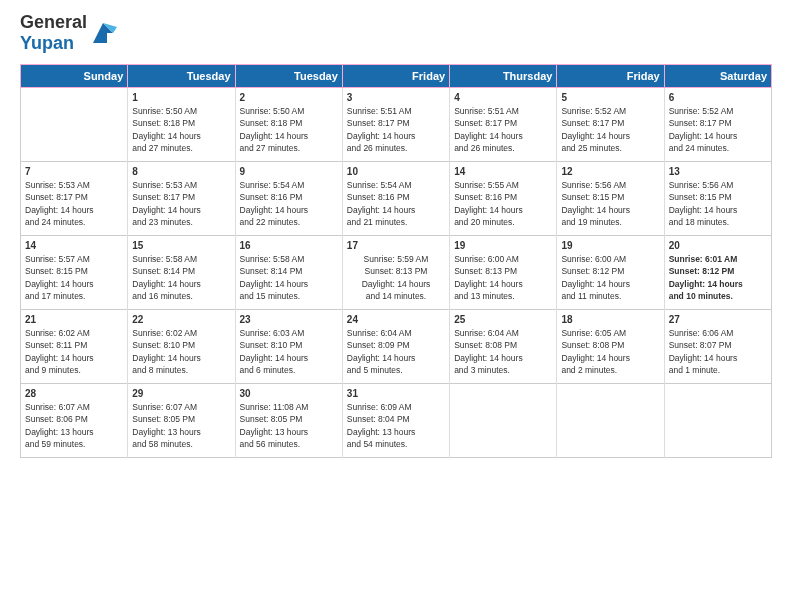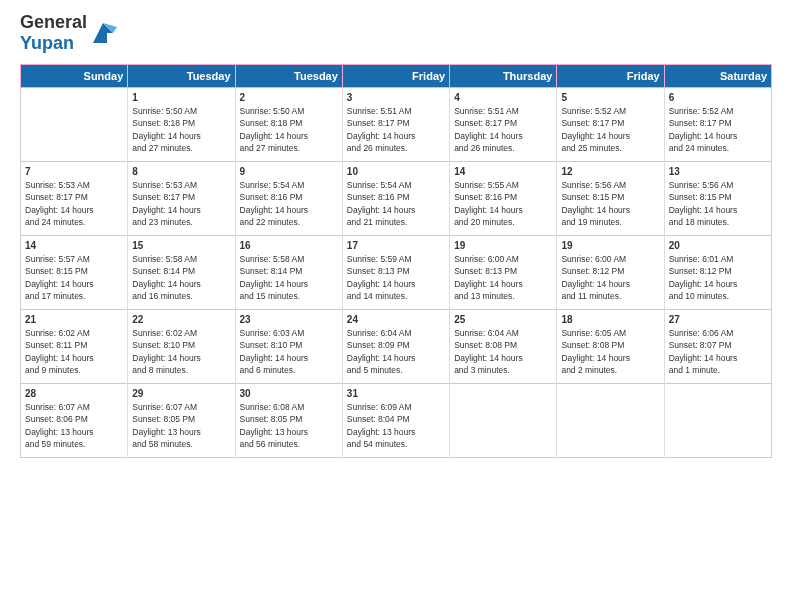--- a/index.html
+++ b/index.html
@@ -236,42 +236,42 @@
           </td>
           <td>
             <span class="day-num">16</span>
             <div class="cell-info" style="white-space: pre-line;">Sunrise: 5:58 AM
 Sunset: 8:14 PM
 Daylight: 14 hours
 and 15 minutes.</div>
           </td>
           <td>
             <span class="day-num">17</span>
-            <div class="cell-info" style="white-space: pre-line;">Sunrise: 5:59 AM
+            <div class="cell-info" style="white-space: pre-line; text-align: center;">Sunrise: 5:59 AM
 Sunset: 8:13 PM
 Daylight: 14 hours
 and 14 minutes.</div>
           </td>
           <td>
             <span class="day-num">19</span>
             <div class="cell-info" style="white-space: pre-line;">Sunrise: 6:00 AM
 Sunset: 8:13 PM
 Daylight: 14 hours
 and 13 minutes.</div>
           </td>
           <td>
             <span class="day-num">19</span>
             <div class="cell-info" style="white-space: pre-line;">Sunrise: 6:00 AM
 Sunset: 8:12 PM
 Daylight: 14 hours
 and 11 minutes.</div>
           </td>
           <td>
             <span class="day-num">20</span>
-            <div class="cell-info" style="white-space: pre-line;">Sunrise: 6:01 AM
+            <div class="cell-info" style="white-space: pre-line; font-weight: bold;">Sunrise: 6:01 AM
 Sunset: 8:12 PM
 Daylight: 14 hours
 and 10 minutes.</div>
           </td>
         </tr>
         <tr>
           <td>
             <span class="day-num">21</span>
             <div class="cell-info" style="white-space: pre-line;">Sunrise: 6:02 AM
 Sunset: 8:11 PM
@@ -331,21 +331,21 @@
           </td>
           <td>
             <span class="day-num">29</span>
             <div class="cell-info" style="white-space: pre-line;">Sunrise: 6:07 AM
 Sunset: 8:05 PM
 Daylight: 13 hours
 and 58 minutes.</div>
           </td>
           <td>
             <span class="day-num">30</span>
-            <div class="cell-info" style="white-space: pre-line;">Sunrise: 6:08 AM
+            <div class="cell-info" style="white-space: pre-line;">Sunrise: 11:08 AM
 Sunset: 8:05 PM
 Daylight: 13 hours
 and 56 minutes.</div>
           </td>
           <td>
             <span class="day-num">31</span>
             <div class="cell-info" style="white-space: pre-line;">Sunrise: 6:09 AM
 Sunset: 8:04 PM
 Daylight: 13 hours
 and 54 minutes.</div>

